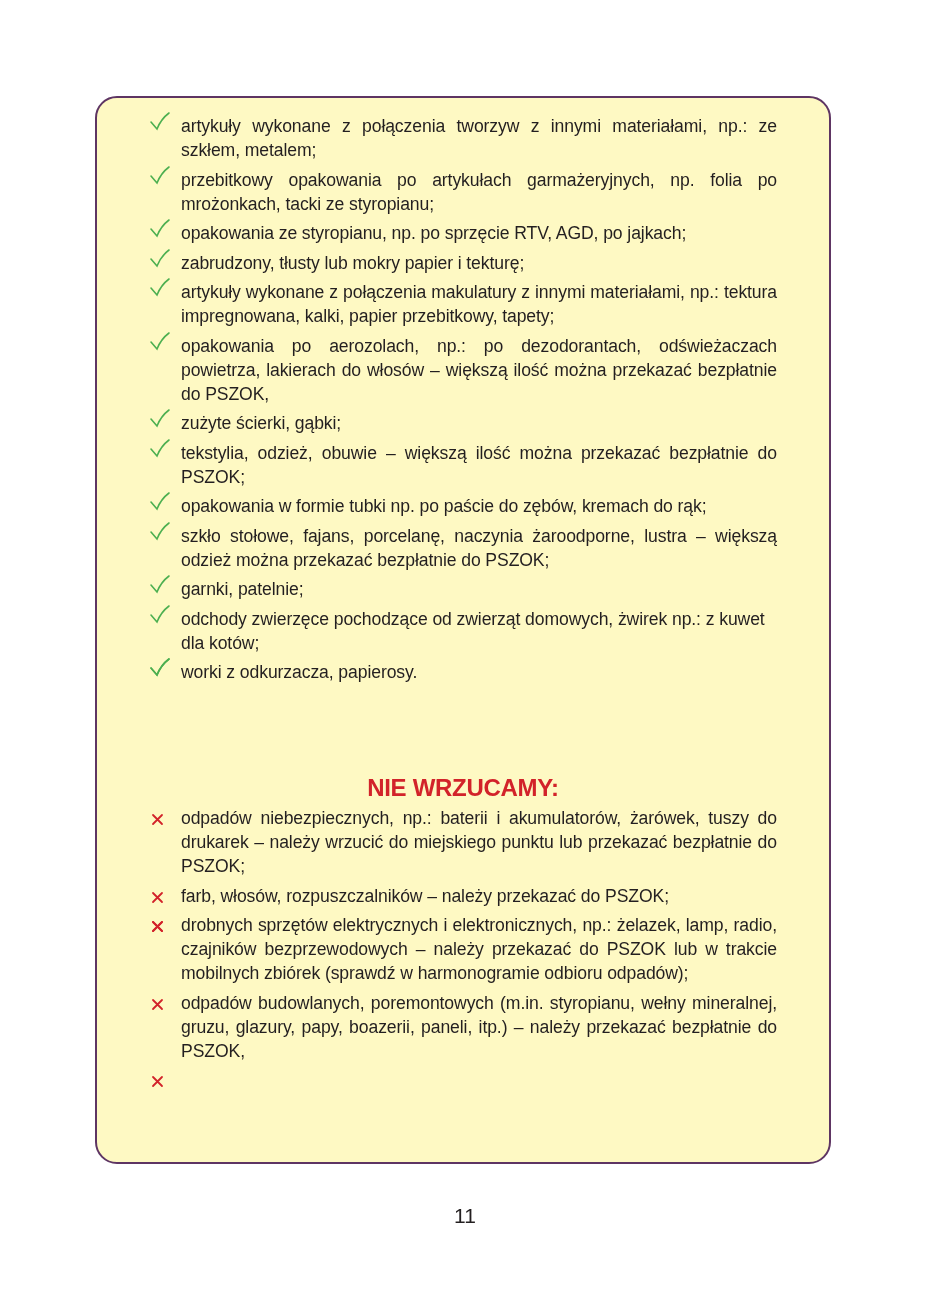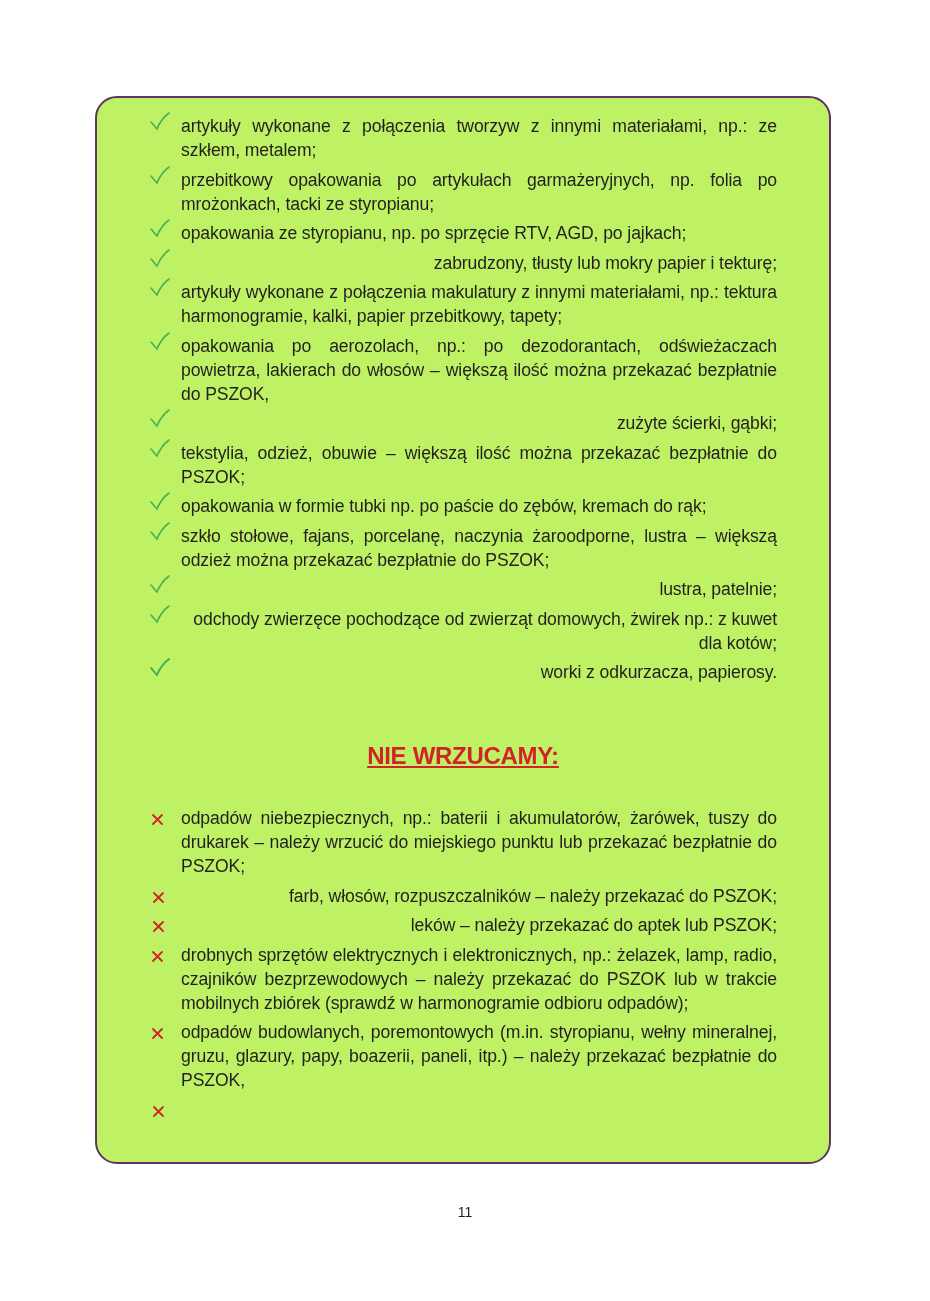--- a/index.html
+++ b/index.html
@@ -14,21 +14,21 @@
     overflow: hidden;
     font-family: "Liberation Sans", "DejaVu Sans", sans-serif;
     color: #231f20;
   }
   .panel {
     position: absolute;
     left: 95px;
     top: 96px;
     width: 736px;
     height: 1068px;
-    background: #bef264;
+    background: #fef9c3;
     border: 2px solid #5e3563;
     border-radius: 22px;
     box-sizing: border-box;
   }
   .list {
     position: absolute;
     left: 0;
     right: 0;
     margin: 0;
     padding: 0;
@@ -39,55 +39,54 @@
   .item {
     position: relative;
     padding-left: 84px;
     padding-right: 52px;
     font-size: 17.6px;
     line-height: 24px;
     margin-bottom: 5.5px;
     text-align: justify;
     letter-spacing: -0.1px;
   }
-  .item.short { text-align: right; }
+  .item.short { text-align: left; }
   .mark {
     position: absolute;
     left: 52px;
     top: -4px;
     width: 22px;
     height: 22px;
   }
   .mark.check svg { width: 22px; height: 22px; }
   .mark.cross {
     left: 54px;
     top: 2px;
     width: 14px;
     height: 14px;
   }
   .mark.cross svg { width: 13px; height: 13px; }
   .heading {
     position: absolute;
-    top: 644px;
+    top: 676px;
     left: 0;
     right: 0;
     text-align: center;
     font-size: 24px;
     font-weight: bold;
     color: #d2232a;
     letter-spacing: -0.3px;
-    text-decoration: underline;
   }
   .page-number {
     position: absolute;
     top: 1204px;
     left: 0;
     width: 930px;
     text-align: center;
-    font-size: 14px;
+    font-size: 21px;
     color: #231f20;
   }
 </style>
 </head>
 <body>
 
 <div class="panel">
 
   <ul class="list list-ok">
     <li class="item">
@@ -111,21 +110,21 @@
     <li class="item short">
       <span class="mark check"><svg viewBox="0 0 22 22">
             <path d="M2 12 L8 19 Q12 9 20 3" fill="none" stroke="#4caf50" stroke-width="1.6" stroke-linecap="round"></path>
           </svg></span>
       <span>zabrudzony, tłusty lub mokry papier i tekturę;</span>
     </li>
     <li class="item">
       <span class="mark check"><svg viewBox="0 0 22 22">
             <path d="M2 12 L8 19 Q12 9 20 3" fill="none" stroke="#4caf50" stroke-width="1.6" stroke-linecap="round"></path>
           </svg></span>
-      <span>artykuły wykonane z połączenia makulatury z innymi materiałami, np.: tektura harmonogramie, kalki, papier przebitkowy, tapety;</span>
+      <span>artykuły wykonane z połączenia makulatury z innymi materiałami, np.: tektura impregnowana, kalki, papier przebitkowy, tapety;</span>
     </li>
     <li class="item">
       <span class="mark check"><svg viewBox="0 0 22 22">
             <path d="M2 12 L8 19 Q12 9 20 3" fill="none" stroke="#4caf50" stroke-width="1.6" stroke-linecap="round"></path>
           </svg></span>
       <span>opakowania po aerozolach, np.: po dezodorantach, odświeżaczach powietrza, lakierach do włosów – większą ilość można przekazać bezpłatnie do PSZOK,</span>
     </li>
     <li class="item short">
       <span class="mark check"><svg viewBox="0 0 22 22">
             <path d="M2 12 L8 19 Q12 9 20 3" fill="none" stroke="#4caf50" stroke-width="1.6" stroke-linecap="round"></path>
@@ -147,21 +146,21 @@
     <li class="item">
       <span class="mark check"><svg viewBox="0 0 22 22">
             <path d="M2 12 L8 19 Q12 9 20 3" fill="none" stroke="#4caf50" stroke-width="1.6" stroke-linecap="round"></path>
           </svg></span>
       <span>szkło stołowe, fajans, porcelanę, naczynia żaroodporne, lustra – większą odzież można przekazać bezpłatnie do PSZOK;</span>
     </li>
     <li class="item short">
       <span class="mark check"><svg viewBox="0 0 22 22">
             <path d="M2 12 L8 19 Q12 9 20 3" fill="none" stroke="#4caf50" stroke-width="1.6" stroke-linecap="round"></path>
           </svg></span>
-      <span>lustra, patelnie;</span>
+      <span>garnki, patelnie;</span>
     </li>
     <li class="item short">
       <span class="mark check"><svg viewBox="0 0 22 22">
             <path d="M2 12 L8 19 Q12 9 20 3" fill="none" stroke="#4caf50" stroke-width="1.6" stroke-linecap="round"></path>
           </svg></span>
       <span>odchody zwierzęce pochodzące od zwierząt domowych, żwirek np.: z kuwet dla kotów;</span>
     </li>
     <li class="item short">
       <span class="mark check"><svg viewBox="0 0 22 22">
             <path d="M2 12 L8 19 Q12 9 20 3" fill="none" stroke="#4caf50" stroke-width="1.6" stroke-linecap="round"></path>
@@ -187,21 +186,20 @@
     <li class="item short">
       <span class="mark cross"><svg viewBox="0 0 13 13">
             <path d="M2 2 L11 11 M11 2 L2 11" stroke="#d2232a" stroke-width="1.8" stroke-linecap="round"></path>
           </svg></span>
       <span>farb, włosów, rozpuszczalników – należy przekazać do PSZOK;</span>
     </li>
     <li class="item short">
       <span class="mark cross"><svg viewBox="0 0 13 13">
             <path d="M2 2 L11 11 M11 2 L2 11" stroke="#d2232a" stroke-width="1.8" stroke-linecap="round"></path>
           </svg></span>
-      <span>leków – należy przekazać do aptek lub PSZOK;</span>
     </li>
     <li class="item">
       <span class="mark cross"><svg viewBox="0 0 13 13">
             <path d="M2 2 L11 11 M11 2 L2 11" stroke="#d2232a" stroke-width="1.8" stroke-linecap="round"></path>
           </svg></span>
       <span>drobnych sprzętów elektrycznych i elektronicznych, np.: żelazek, lamp, radio, czajników bezprzewodowych – należy przekazać do PSZOK lub w trakcie mobilnych zbiórek (sprawdź w harmonogramie odbioru odpadów);</span>
     </li>
     <li class="item">
       <span class="mark cross"><svg viewBox="0 0 13 13">
             <path d="M2 2 L11 11 M11 2 L2 11" stroke="#d2232a" stroke-width="1.8" stroke-linecap="round"></path>

